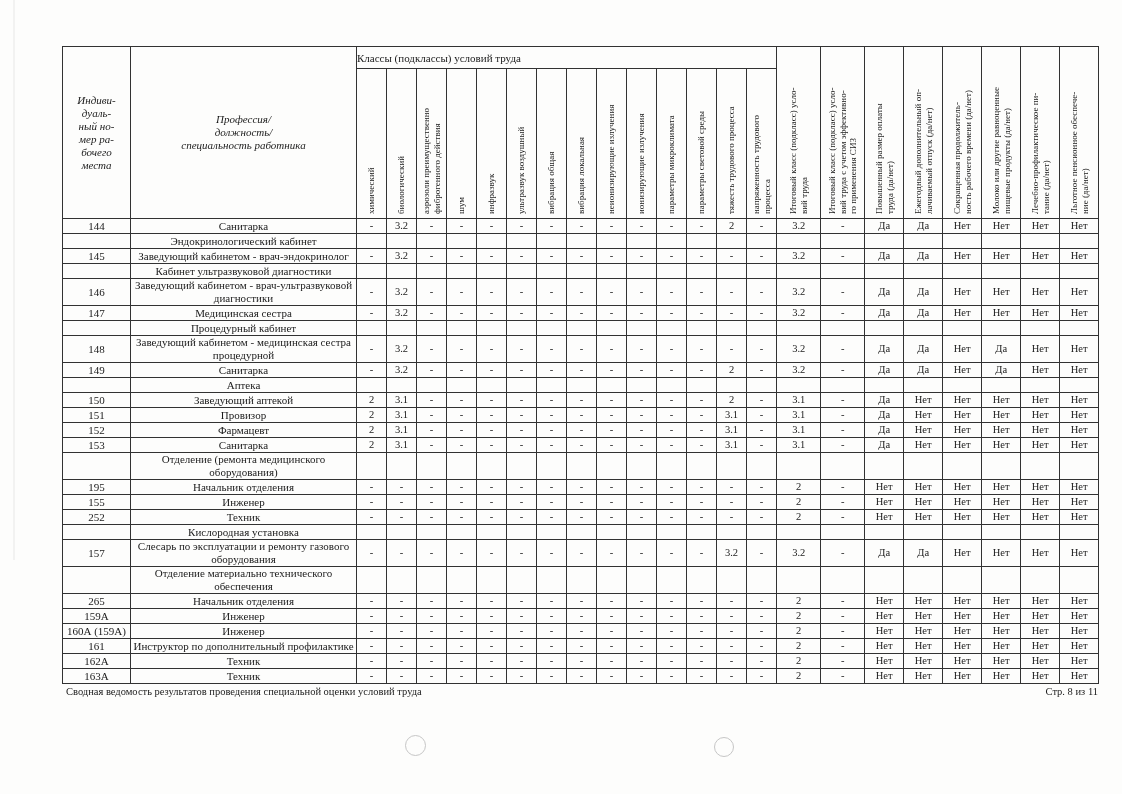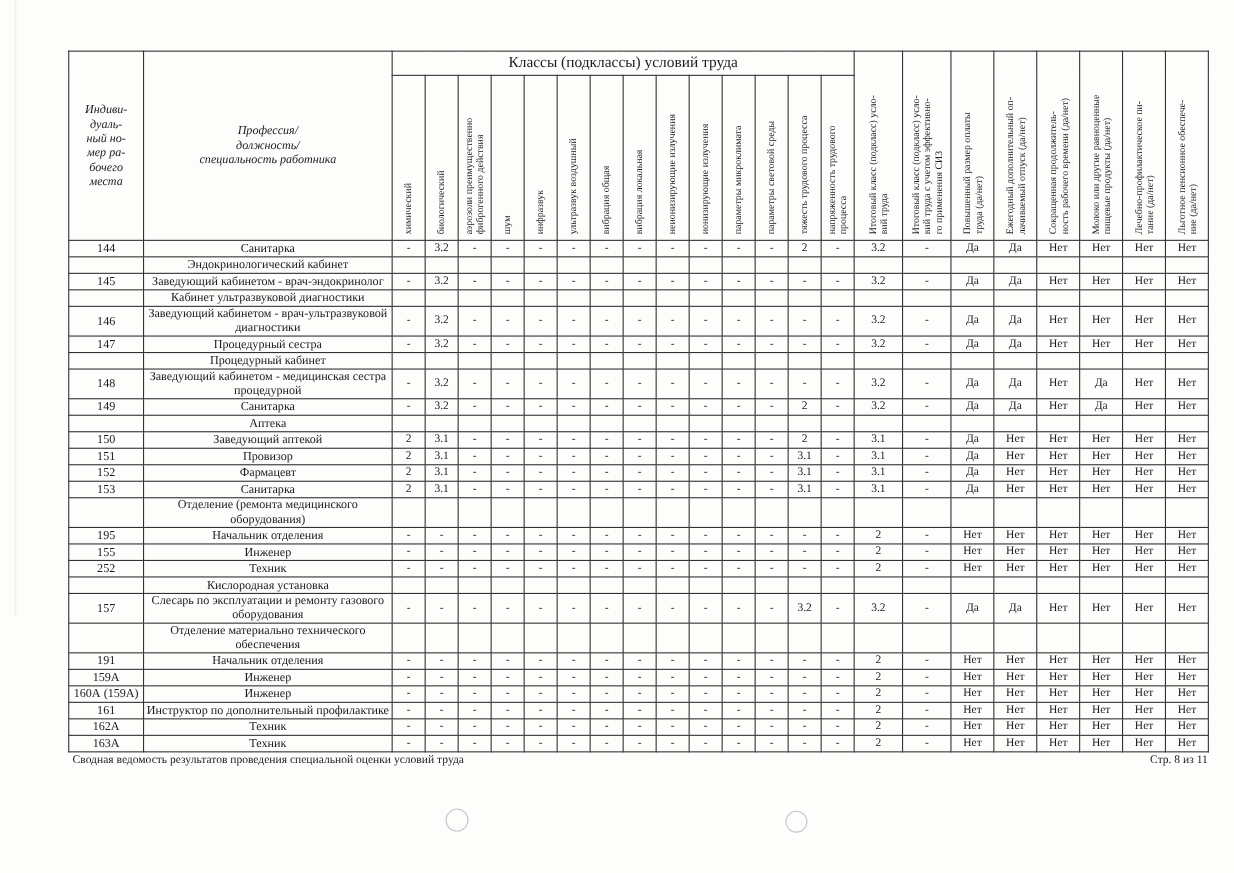--- a/index.html
+++ b/index.html
@@ -17,21 +17,21 @@
     border-collapse:collapse; table-layout:fixed; width:1036px;
     border:1.5px solid #242424;
   }
   table.soout th, table.soout td {
     border:1px solid #323232; padding:0; font-weight:normal;
     overflow:hidden;
   }
   
   tr.hrow-a { height:22px; }
   tr.hrow-b { height:150px; }
-  th.hd-group { font-size:14px; text-align:center; vertical-align:middle; line-height:12px; }
+  th.hd-group { font-size:11px; text-align:left; vertical-align:middle; line-height:12px; }
   th.hd-static { font-size:11px; line-height:13px; text-align:center; vertical-align:middle; }
   th.hd-static .hline { display:block;font-style:italic; }
   th.hd-rot { vertical-align:bottom; text-align:center; padding:2px 0 4px 0; }
   .rot {
     display:inline-block; writing-mode:vertical-rl; transform:rotate(180deg);
     font-size:9px; line-height:10.5px; text-align:left; white-space:nowrap;
   }
   .rot .rl { display:block; }
   
   tbody tr { height:15px; }
@@ -252,21 +252,21 @@
             <td class="c val">-</td>
             <td class="c val">Да</td>
             <td class="c val">Да</td>
             <td class="c val">Нет</td>
             <td class="c val">Нет</td>
             <td class="c val">Нет</td>
             <td class="c val">Нет</td>
           </tr>
           <tr>
             <td class="c id-col">147</td>
-            <td class="c name-col">Процедурный сестра</td>
+            <td class="c name-col">Медицинская сестра</td>
             <td class="c val">-</td>
             <td class="c val">3.2</td>
             <td class="c val">-</td>
             <td class="c val">-</td>
             <td class="c val">-</td>
             <td class="c val">-</td>
             <td class="c val">-</td>
             <td class="c val">-</td>
             <td class="c val">-</td>
             <td class="c val">-</td>
@@ -667,21 +667,21 @@
             <td class="c val"></td>
             <td class="c val"></td>
             <td class="c val"></td>
             <td class="c val"></td>
             <td class="c val"></td>
             <td class="c val"></td>
             <td class="c val"></td>
             <td class="c val"></td>
           </tr>
           <tr>
-            <td class="c id-col">191</td>
+            <td class="c id-col">265</td>
             <td class="c name-col">Начальник отделения</td>
             <td class="c val">-</td>
             <td class="c val">-</td>
             <td class="c val">-</td>
             <td class="c val">-</td>
             <td class="c val">-</td>
             <td class="c val">-</td>
             <td class="c val">-</td>
             <td class="c val">-</td>
             <td class="c val">-</td>

